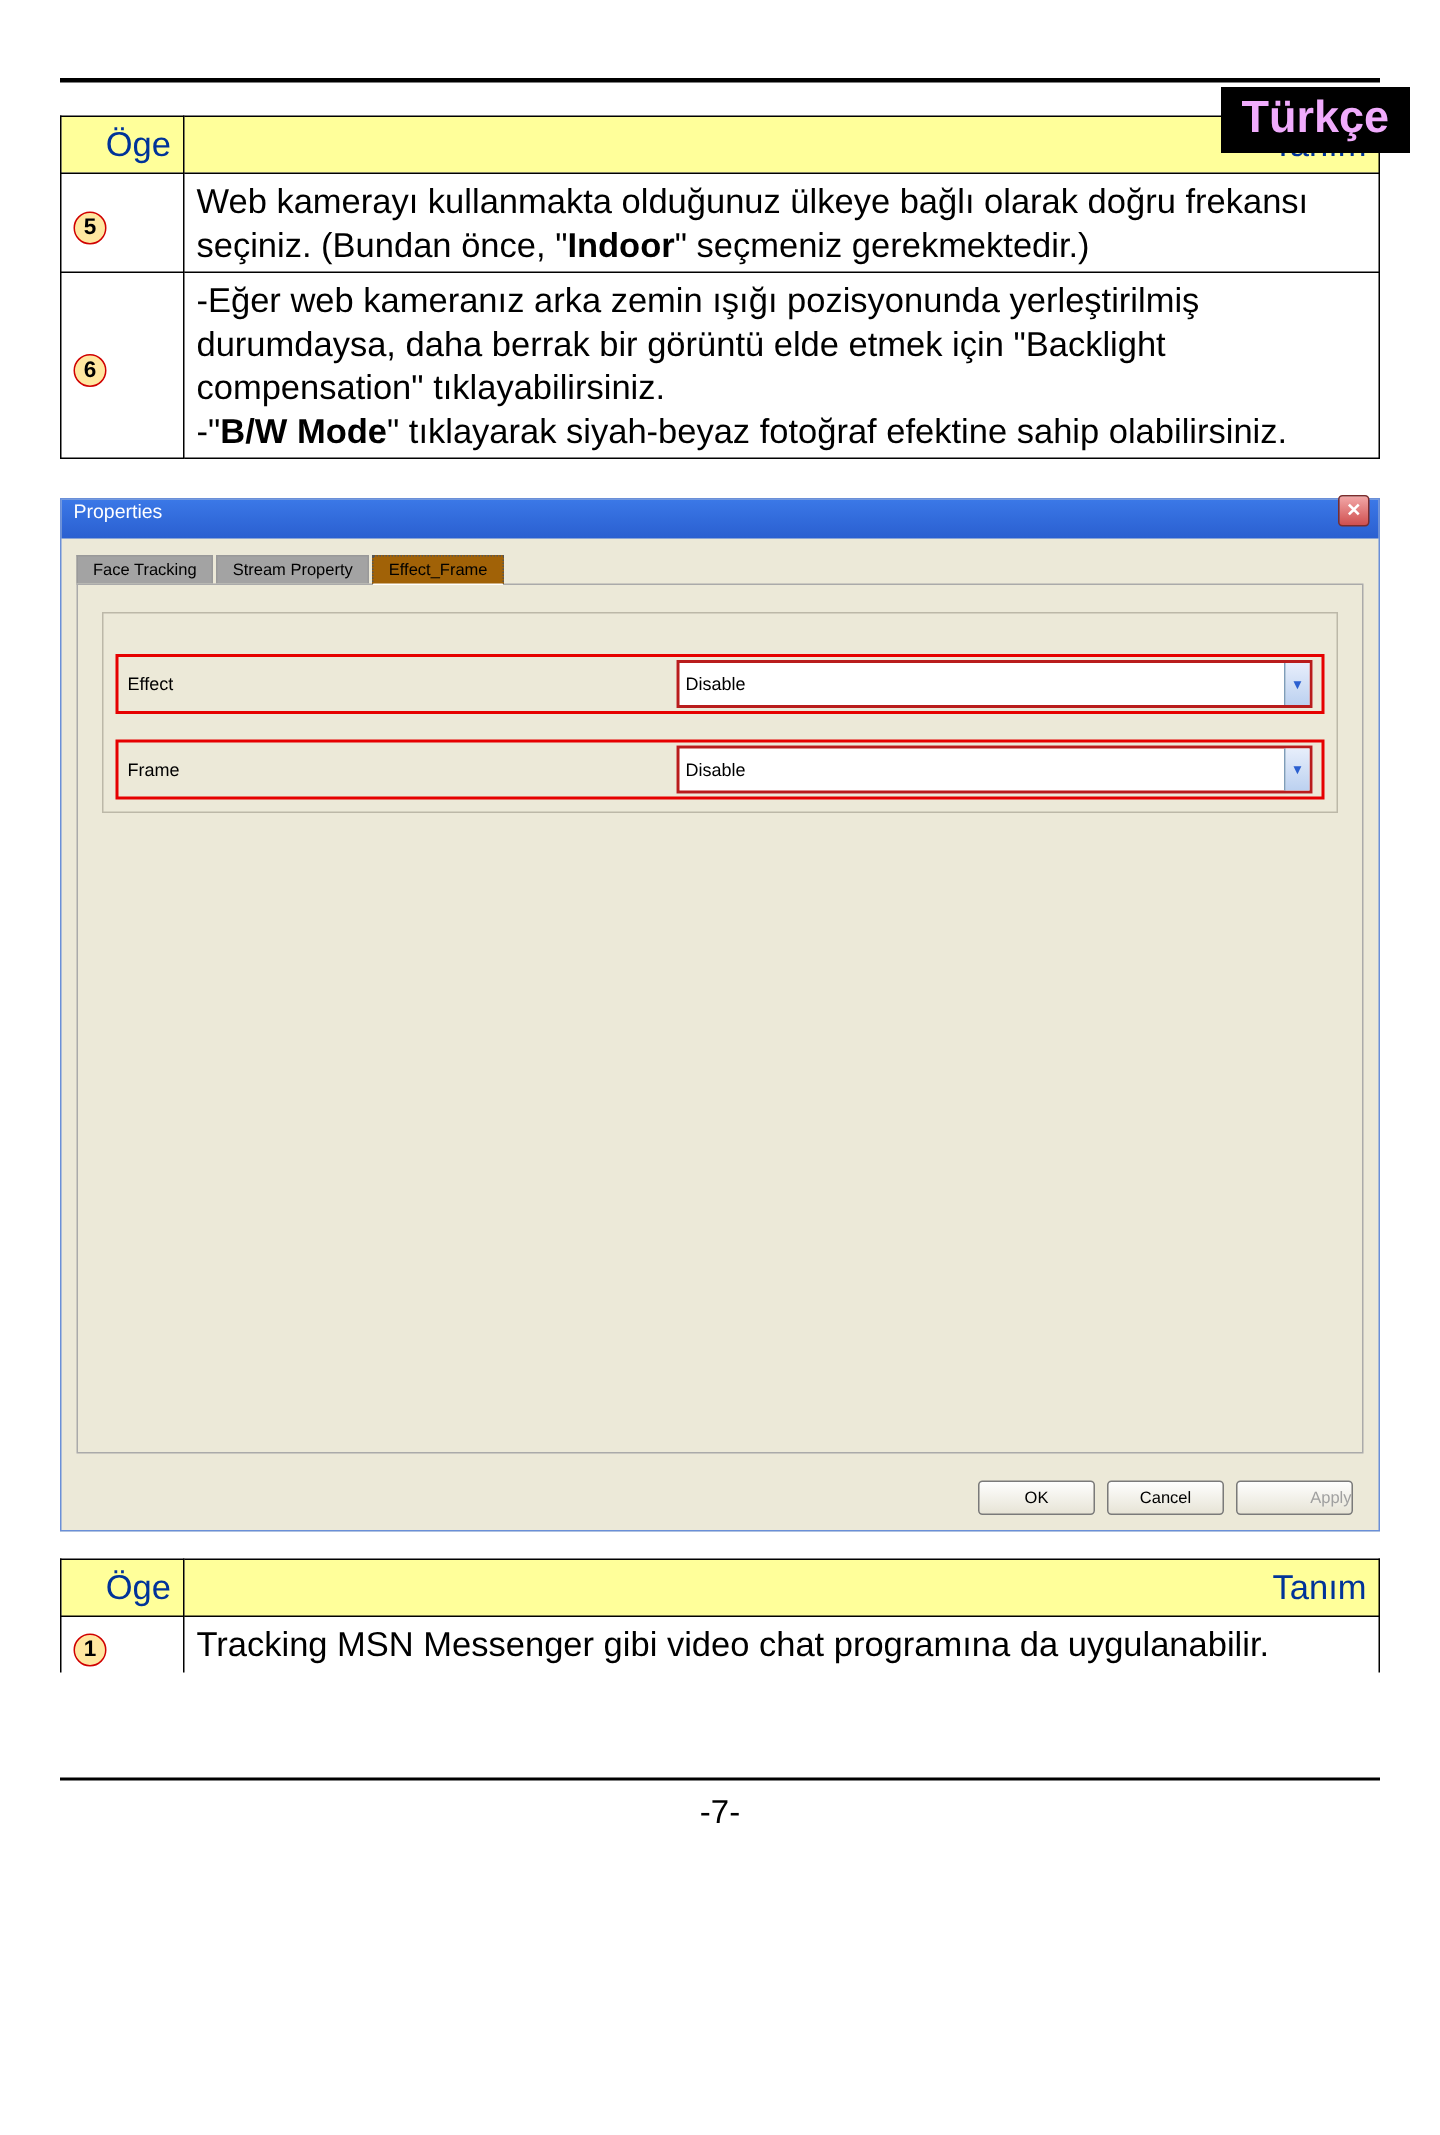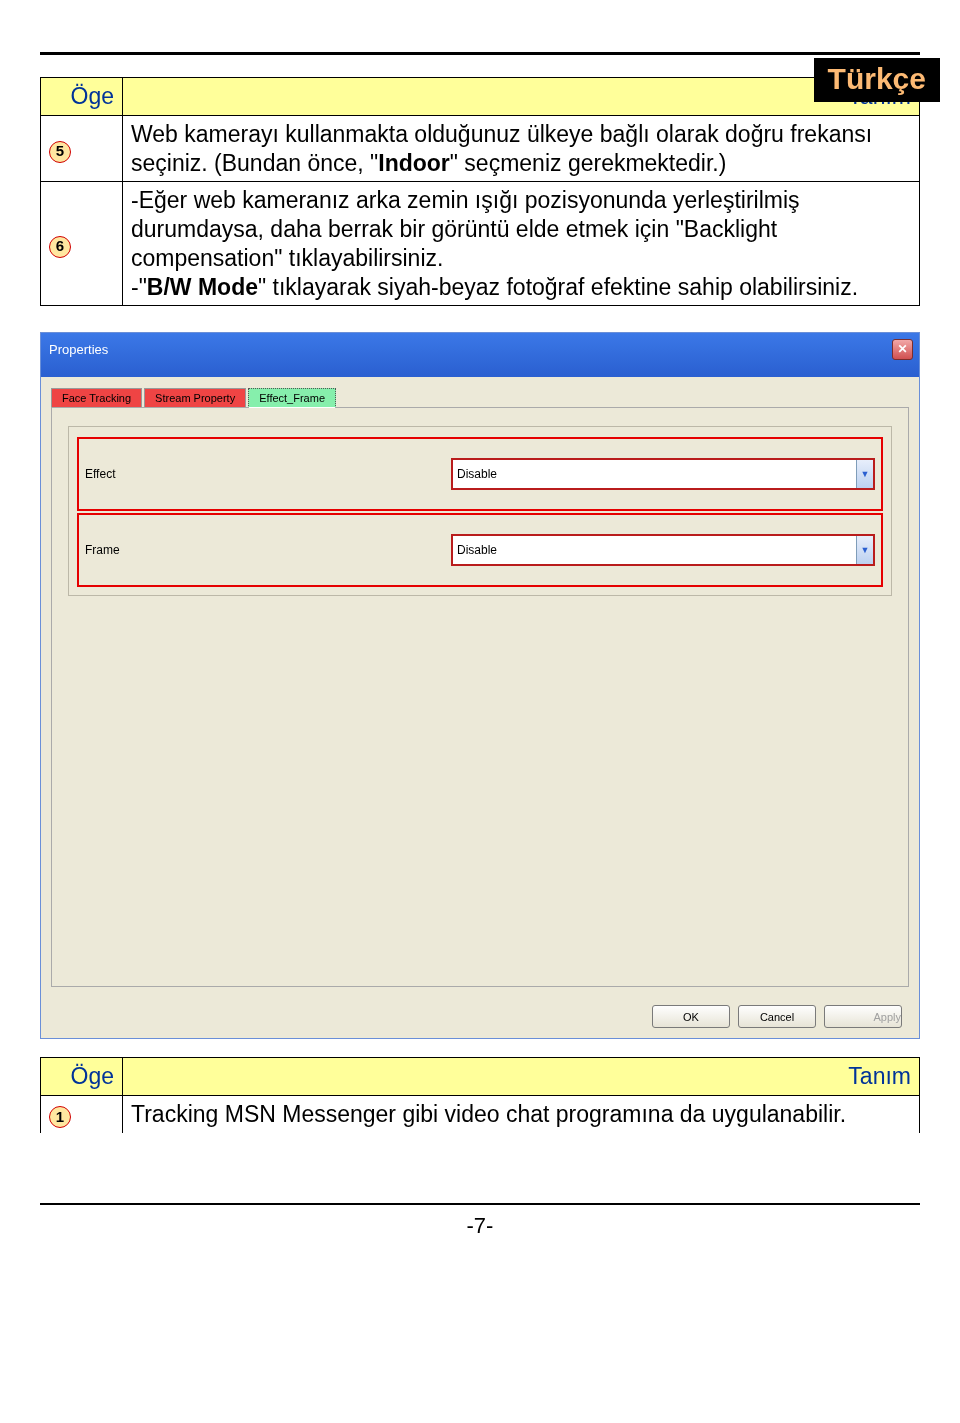--- a/index.html
+++ b/index.html
@@ -12,21 +12,21 @@
   }
   .page {
     padding: 0 40px 30px 40px;
     position: relative;
   }
   .lang-badge {
     position: absolute;
     top: 6px;
     right: 20px;
     background: #000;
-    color: #fdba74;
+    color: #f0abfc;
     font-size: 30px;
     font-weight: bold;
     padding: 4px 14px 6px 14px;
   }
   .top-rule {
     border: none;
     border-top: 3px solid #000;
     margin-top: 52px;
     margin-bottom: 22px;
   }
@@ -71,21 +71,21 @@
     width: 100%;
     border: 1px solid #6a8fd8;
     background: #ece9d8;
     font-family: Tahoma, Verdana, sans-serif;
     font-size: 11px;
     color: #000;
   }
   .titlebar {
     background: linear-gradient(#3b78e7, #2a5fd0);
     color: #fff;
-    height: 44px;
+    height: 26px;
     display: flex;
     align-items: center;
     justify-content: space-between;
     padding: 0 6px 12px 8px;
     font-size: 13px;
   }
   .titlebar .close {
     width: 21px; height: 21px;
     background: linear-gradient(#f2a7a7,#d05050);
     border: 1px solid #7a2d2d;
@@ -95,54 +95,55 @@
     cursor: pointer;
   }
   .tabs {
     display: flex;
     padding: 10px 10px 0 10px;
     gap: 0;
   }
   .tab {
     border: 1px solid #999;
     border-bottom: none;
-    background: #ef4444;
+    background: #a3a3a3;
     padding: 3px 10px;
     font-size: 11px;
     margin-right: 2px;
     position: relative;
     top: 1px;
     cursor: pointer;
   }
   .tab.active {
-    background: #86efac;
+    background: #a16207;
     border: 1px dotted #555;
     border-bottom: 1px solid #fff;
     z-index: 2;
   }
   .tab-body {
     margin: 0 10px 10px 10px;
     border: 1px solid #aaa;
     background: #ece9d8;
     padding: 18px 16px;
     height: 580px;
     position: relative;
   }
   .group {
     border: 1px solid #bcb8a8;
     padding: 10px 8px 6px 8px;
   }
   .hl {
     border: 2px solid #e60000;
-    padding: 19px 6px;
+    padding: 2px 6px;
     margin-bottom: 2px;
     display: flex;
     align-items: center;
     gap: 6px;
     background: #ece9d8;
+    margin-top: 17px;
   }
   .hl .lbl { width: 360px; font-size: 12px; }
   .combo {
     flex: 1;
     height: 32px;
     display: flex;
     align-items: center;
     border: 2px solid #b91c1c;
     background: #fff;
     font-size: 12px;

